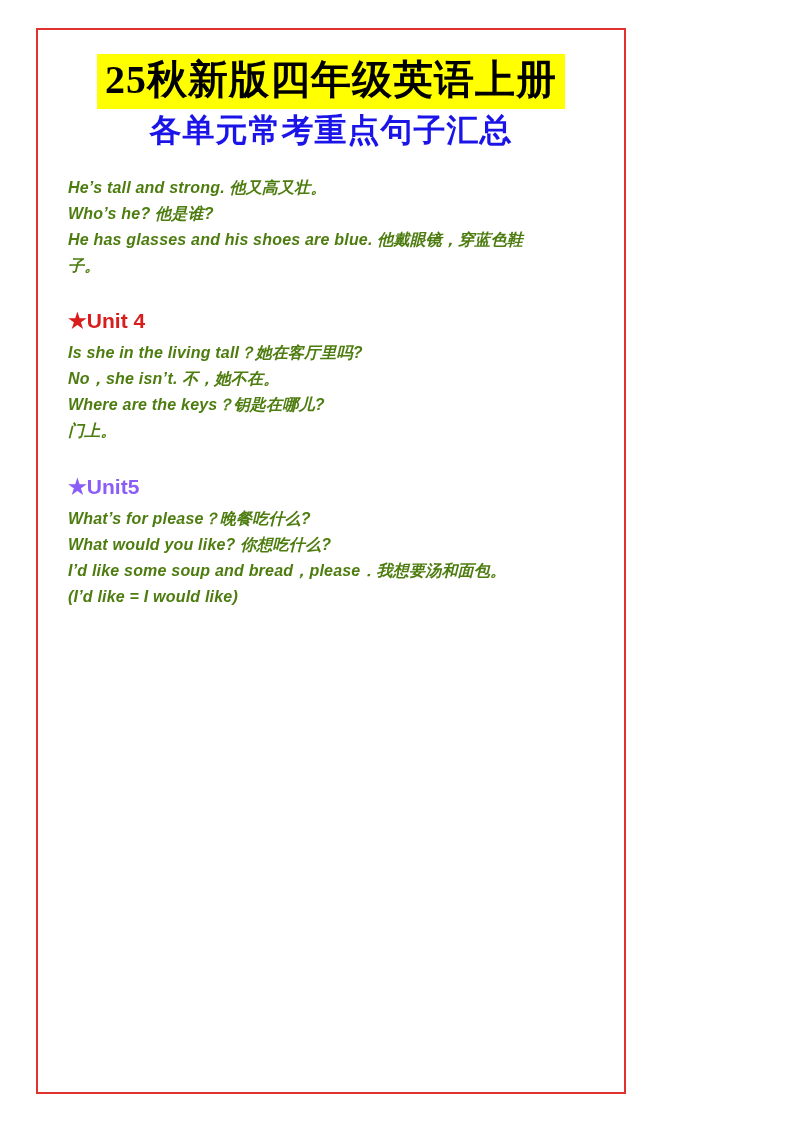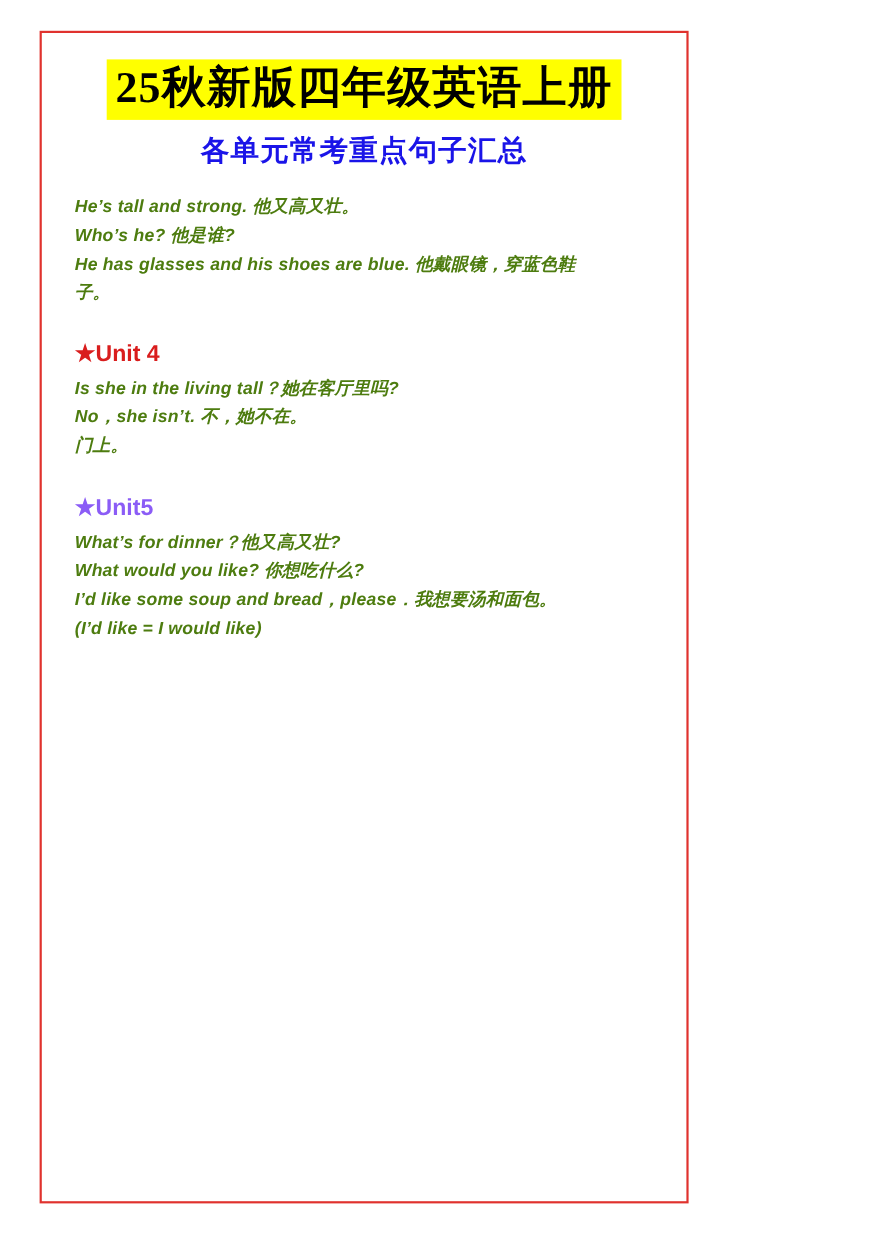--- a/index.html
+++ b/index.html
@@ -48,23 +48,22 @@
     font-size: 40px;
     line-height: 1.22;
     letter-spacing: 1px;
     padding: 2px 8px 4px 8px;
   }
   .title-sub {
     text-align: center;
     color: #1a14e8;
     font-family: "Liberation Serif", serif;
     font-weight: bold;
-    font-size: 26px;
+    font-size: 32px;
     letter-spacing: 1px;
-    margin-top: 10px;
   }
   .body-block {
     margin-top: 22px;
   }
   .line {
     font-size: 16px;
     font-weight: bold;
     color: #4d7c0f;
     line-height: 1.62;
     letter-spacing: 0.2px;
@@ -97,25 +96,26 @@
       <div class="line">He’s tall and strong. 他又高又壮。</div>
       <div class="line">Who’s he? 他是谁?</div>
       <div class="line">He has glasses and his shoes are blue. 他戴眼镜，穿蓝色鞋</div>
       <div class="line">子。</div>
     </div>
 
     <div>
       <div class="unit-head unit-red">★Unit 4</div>
       <div class="line">Is she in the living tall？她在客厅里吗?</div>
       <div class="line">No，she isn’t. 不，她不在。</div>
+      <div class="line">Where are the keys？钥匙在哪儿?</div>
       <div class="line">门上。</div>
     </div>
 
     <div>
       <div class="unit-head unit-blue">★Unit5</div>
-      <div class="line">What’s for dinner？他又高又壮?</div>
+      <div class="line">What’s for please？晚餐吃什么?</div>
       <div class="line">What would you like? 你想吃什么?</div>
       <div class="line">I’d like some soup and bread，please．我想要汤和面包。</div>
       <div class="line">(I’d like = I would like)</div>
     </div>
 
   </div>
 </div>
 
 </body></html>

